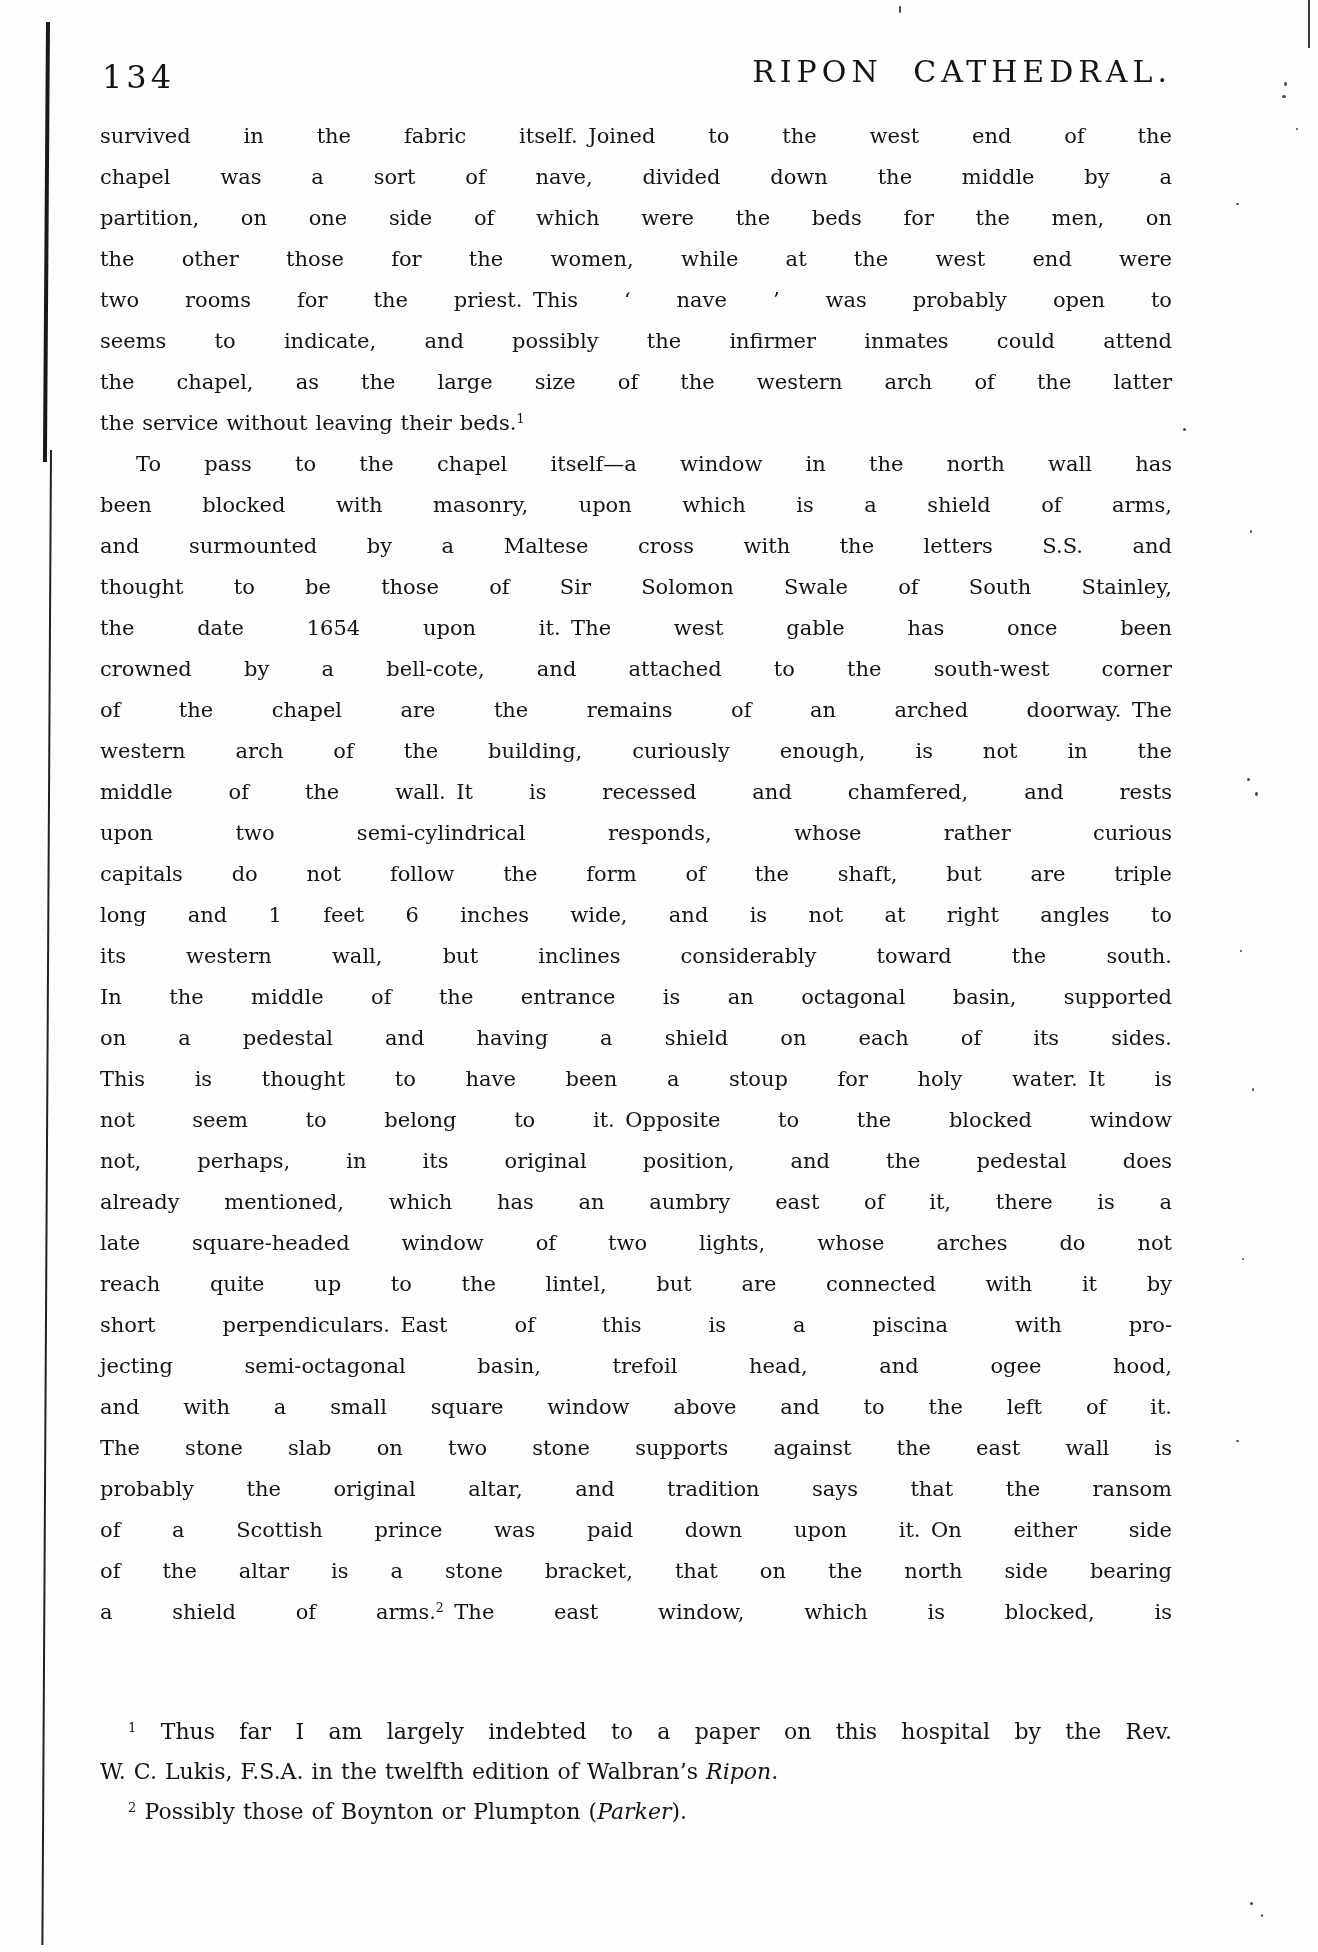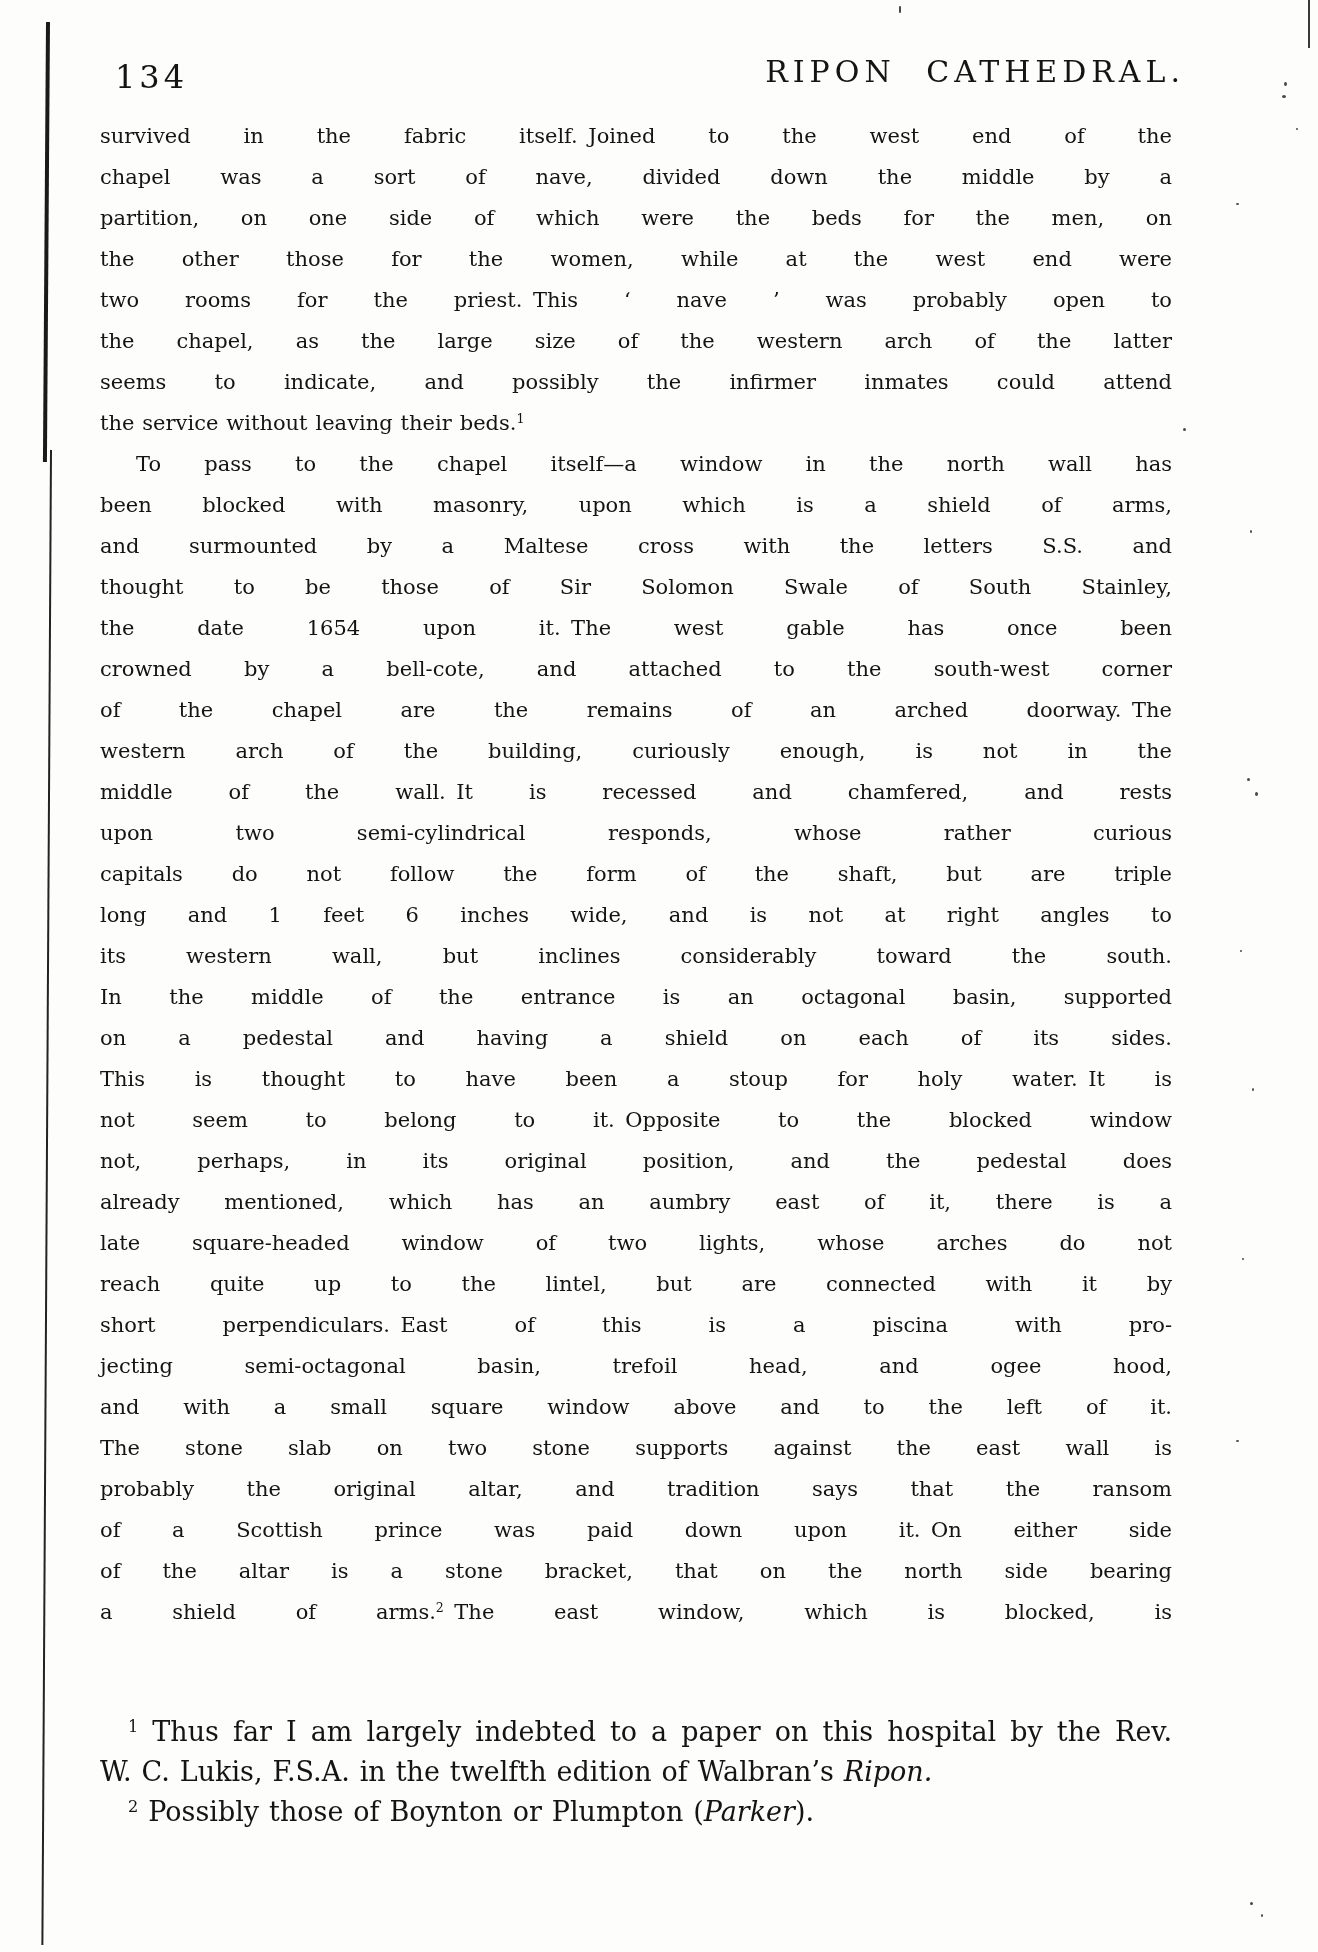--- a/index.html
+++ b/index.html
@@ -1,27 +1,27 @@
 <!DOCTYPE html>
 <html><head>
 <meta charset="utf-8">
 <style>
   html,body{margin:0;padding:0;background:#ffffff;}
   .page{position:relative;width:1318px;height:1952px;background:#fdfdfb;
         font-family:"DejaVu Serif", serif;color:#151413;overflow:hidden;}
-  .header{position:absolute;top:54px;left:113px;width:1072px;height:44px;}
+  .header{position:absolute;top:54px;left:100px;width:1072px;height:44px;}
   .page-num{position:absolute;left:2px;top:4px;font-size:32px;letter-spacing:4px;}
   .running-title{display:block;text-align:right;font-size:30px;letter-spacing:5px;word-spacing:16px;}
   .body-text{position:absolute;top:116px;left:100px;width:1072px;
              font-size:21px;line-height:41px;}
   .line{text-align:justify;text-align-last:justify;word-spacing:0.06em;white-space:normal;}
   .line.nj{text-align-last:left;}
   .line.ind{text-indent:36px;}
   .footnotes{position:absolute;top:1712px;left:100px;width:1072px;
-             font-size:27px;line-height:40px;}
+             font-size:22px;line-height:40px;}
   .fline{text-align:justify;text-align-last:justify;word-spacing:0.05em;}
   .fline.nj{text-align-last:left;}
   .fline.ind{text-indent:28px;}
   .sup{font-size:0.6em;vertical-align:0.55em;line-height:0;}
   .it{font-style:italic;}
   
   .scan-line-a{position:absolute;left:46px;top:22px;width:4px;height:440px;
                background:#1b1a19;transform:rotate(0.40deg);transform-origin:top left;}
   .scan-line-b{position:absolute;left:50px;top:450px;width:2px;height:1495px;
                background:#242322;transform:rotate(0.33deg);transform-origin:top left;}
@@ -72,22 +72,22 @@
     <span class="running-title">RIPON CATHEDRAL.</span>
   </div>
 
   <div class="body-text" id="body-root">
       <div>
         <div class="line">survived in the fabric itself. Joined to the west end of the</div>
         <div class="line">chapel was a sort of nave, divided down the middle by a</div>
         <div class="line">partition, on one side of which were the beds for the men, on</div>
         <div class="line">the other those for the women, while at the west end were</div>
         <div class="line">two rooms for the priest. This ‘ nave ’ was probably open to</div>
+        <div class="line">seems to indicate, and possibly the infirmer inmates could attend</div>
         <div class="line">the chapel, as the large size of the western arch of the latter</div>
-        <div class="line">seems to indicate, and possibly the infirmer inmates could attend</div>
         <div class="line nj"><span>the service without leaving their beds.</span><span class="sup">1</span></div>
       </div>
       <div>
         <div class="line ind">To pass to the chapel itself—a window in the north wall has</div>
         <div class="line">been blocked with masonry, upon which is a shield of arms,</div>
         <div class="line">and surmounted by a Maltese cross with the letters S.S. and</div>
         <div class="line">thought to be those of Sir Solomon Swale of South Stainley,</div>
         <div class="line">the date 1654 upon it. The west gable has once been</div>
         <div class="line">crowned by a bell-cote, and attached to the south-west corner</div>
         <div class="line">of the chapel are the remains of an arched doorway. The</div>

